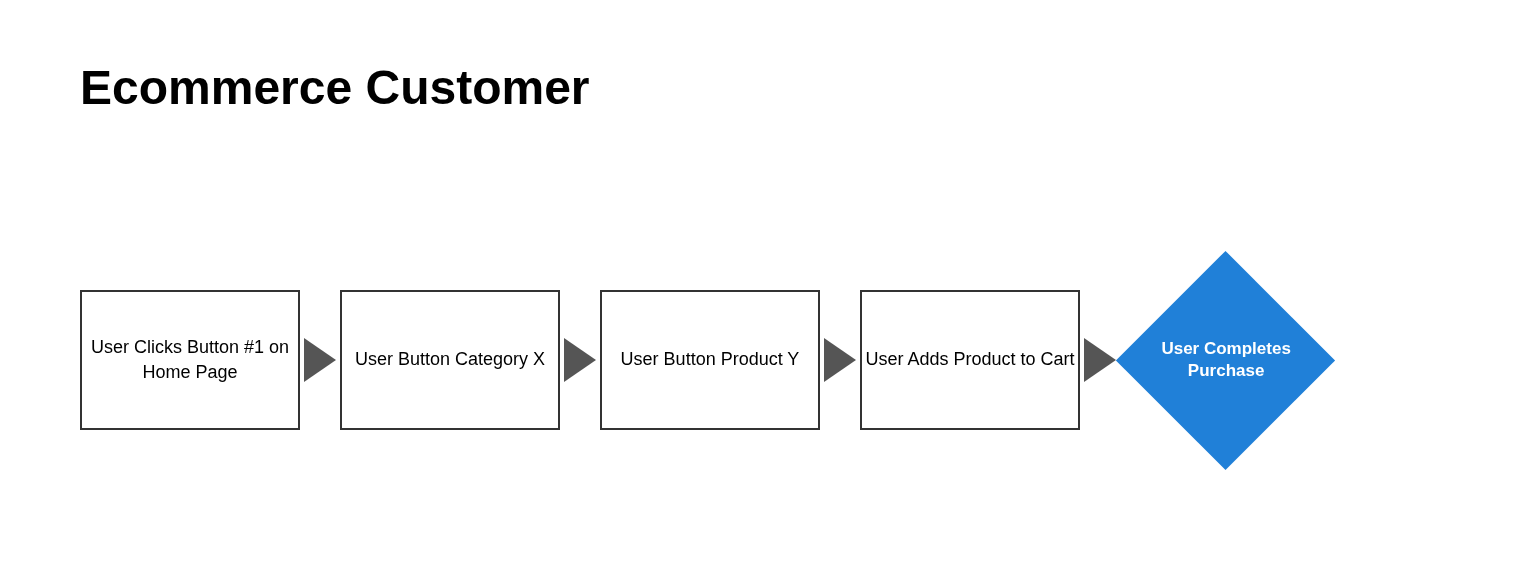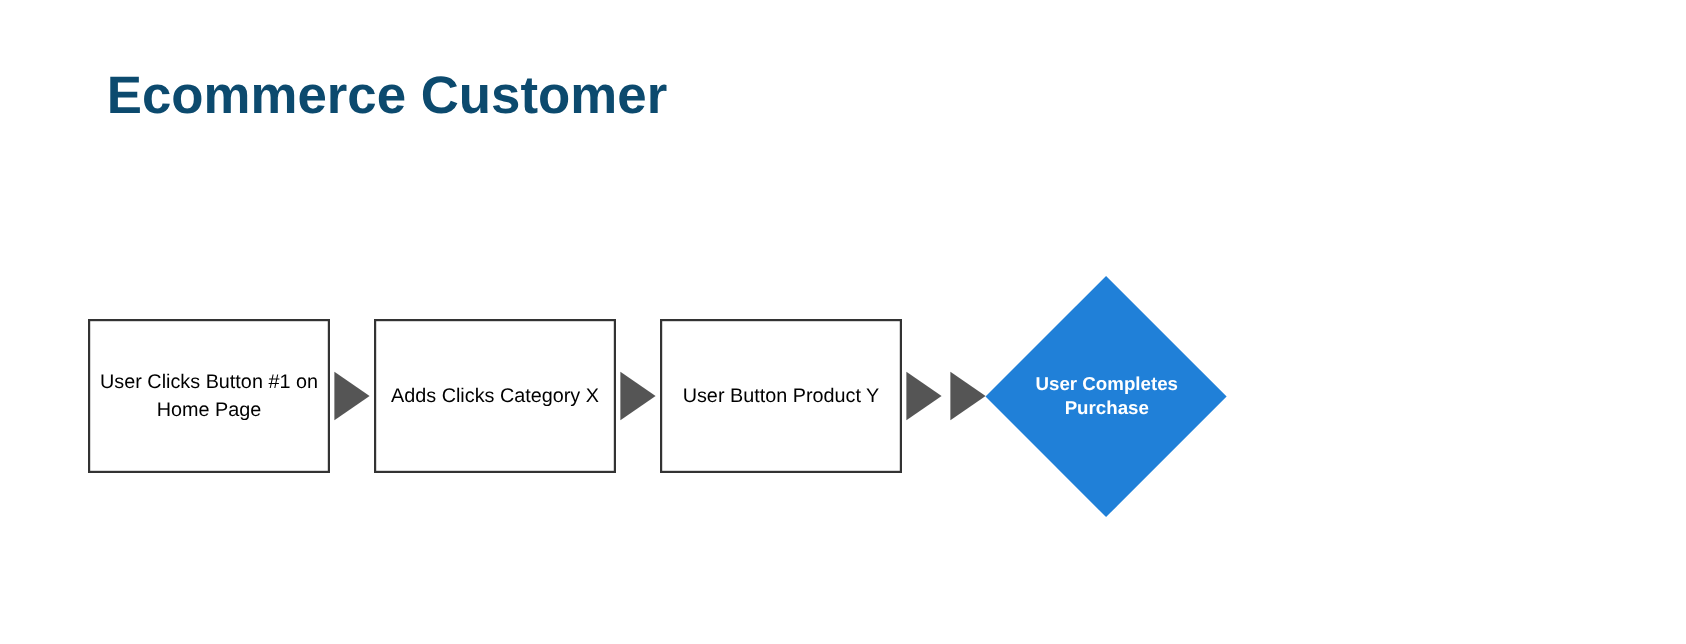--- a/index.html
+++ b/index.html
@@ -20,23 +20,22 @@
       width: 1533px;
       height: 585px;
       padding: 60px 80px 40px 80px;
       display: flex;
       flex-direction: column;
     }
 
     .page-title {
       font-size: 48px;
       font-weight: 900;
-      color: #0c4a6e;
+      color: #000000;
       margin-bottom: 60px;
-      margin-left: 17px;
     }
 
     .flow-container {
       display: flex;
       align-items: center;
       gap: 0;
       flex: 1;
     }
 
     .flow-box {
@@ -109,35 +108,38 @@
 
     <div class="flow-box">
       <span>User Clicks Button #1 on Home Page</span>
     </div>
 
     <div class="arrow">
       <div class="arrow-shape"></div>
     </div>
 
     <div class="flow-box">
-      <span>Adds Clicks Category X</span>
+      <span>User Button Category X</span>
     </div>
 
     <div class="arrow">
       <div class="arrow-shape"></div>
     </div>
 
     <div class="flow-box">
       <span>User Button Product Y</span>
     </div>
 
     <div class="arrow">
       <div class="arrow-shape"></div>
     </div>
 
+    <div class="flow-box">
+      <span>User Adds Product to Cart</span>
+    </div>
 
     <div class="arrow">
       <div class="arrow-shape"></div>
     </div>
 
     <div class="diamond-container">
       <div class="diamond">
         <span class="diamond-text">User Completes Purchase</span>
       </div>
     </div>

